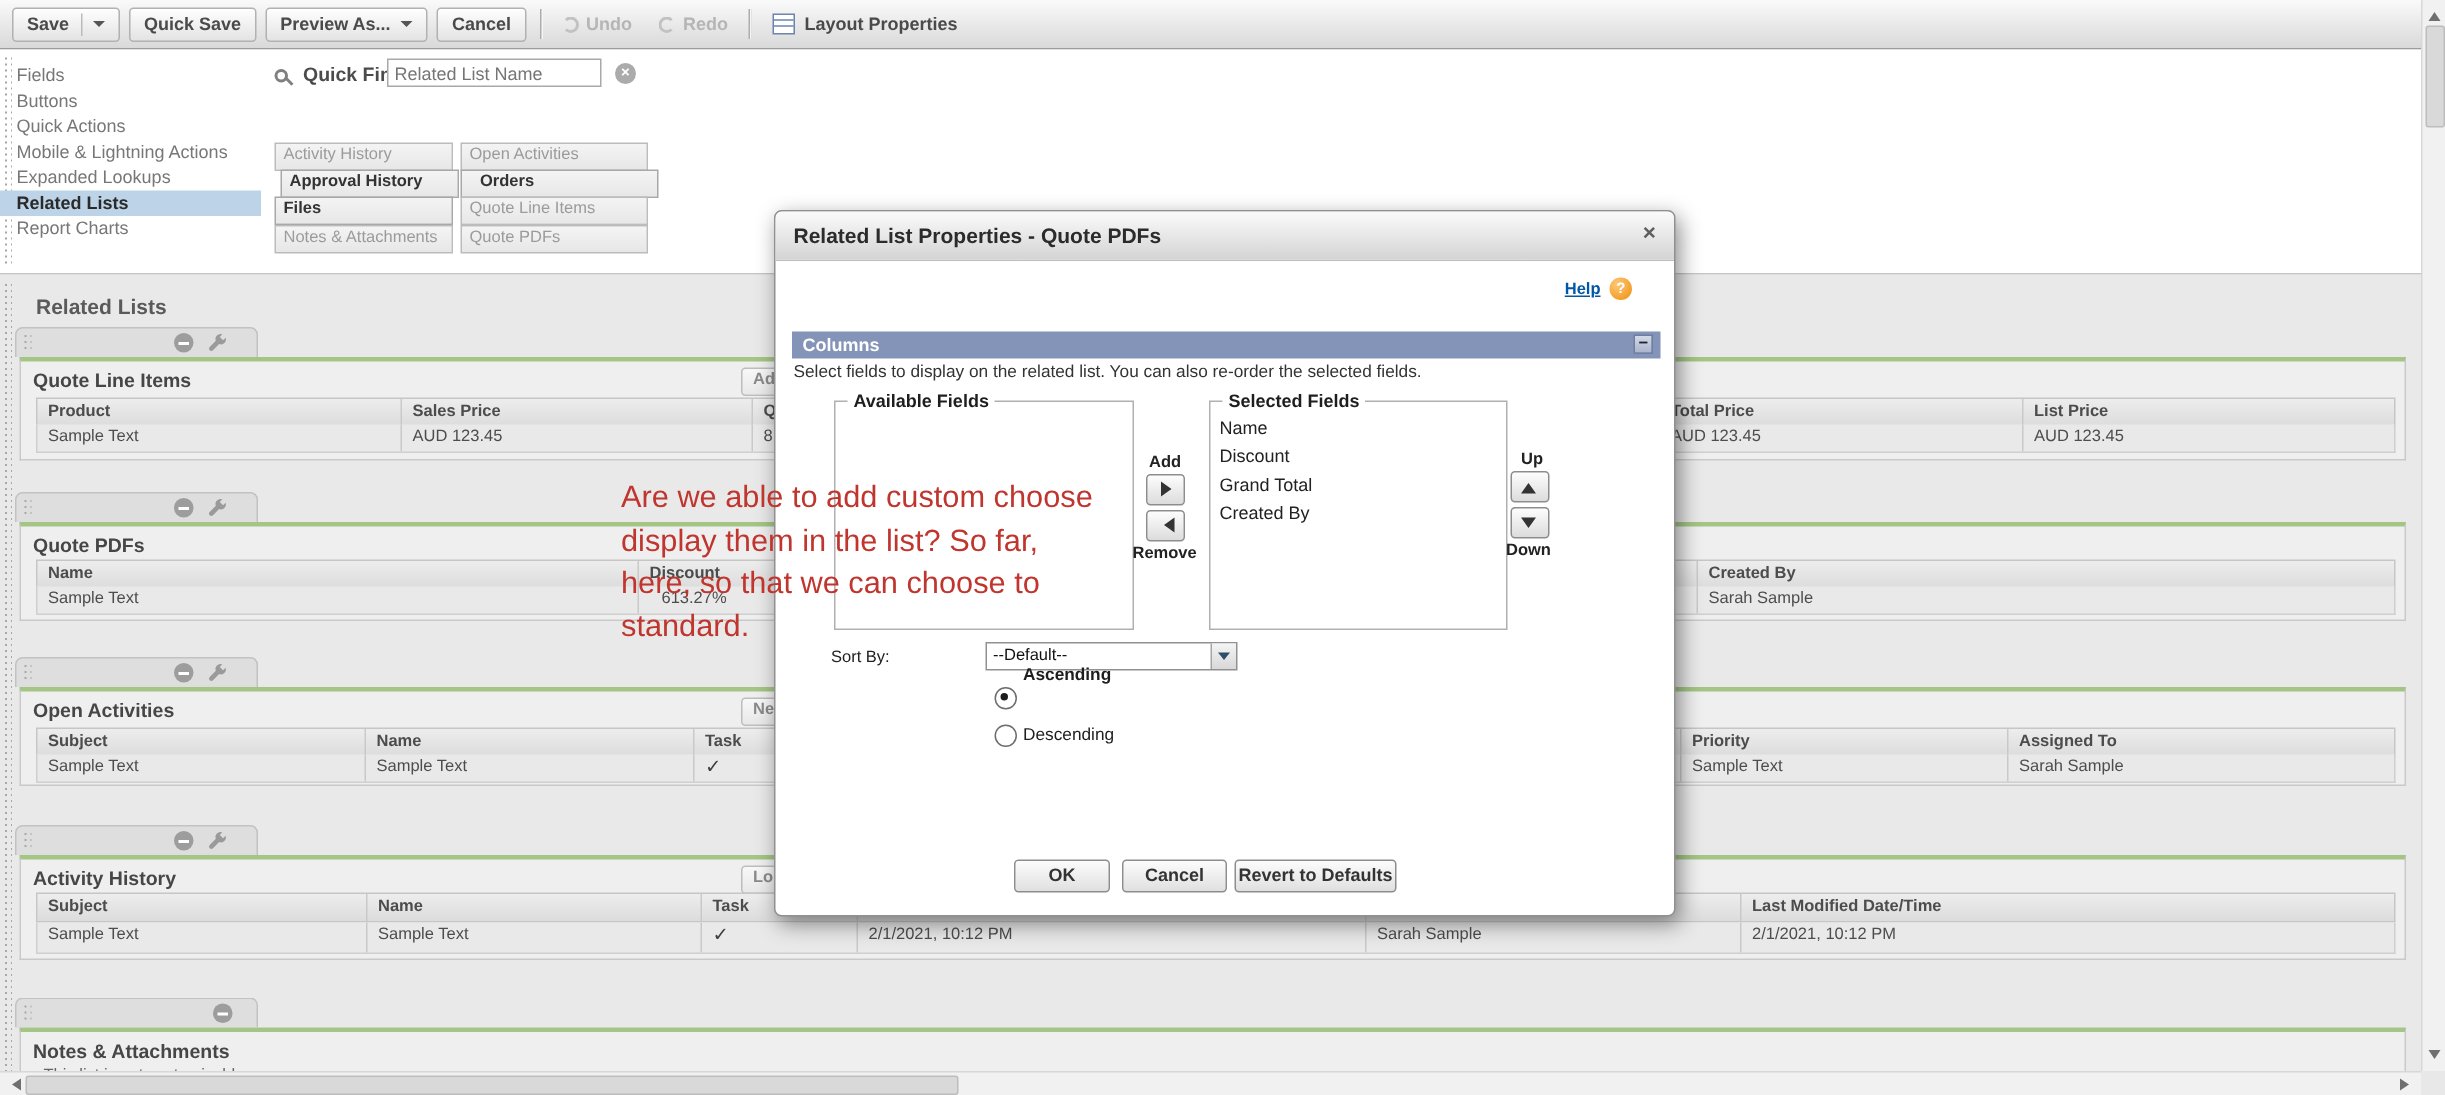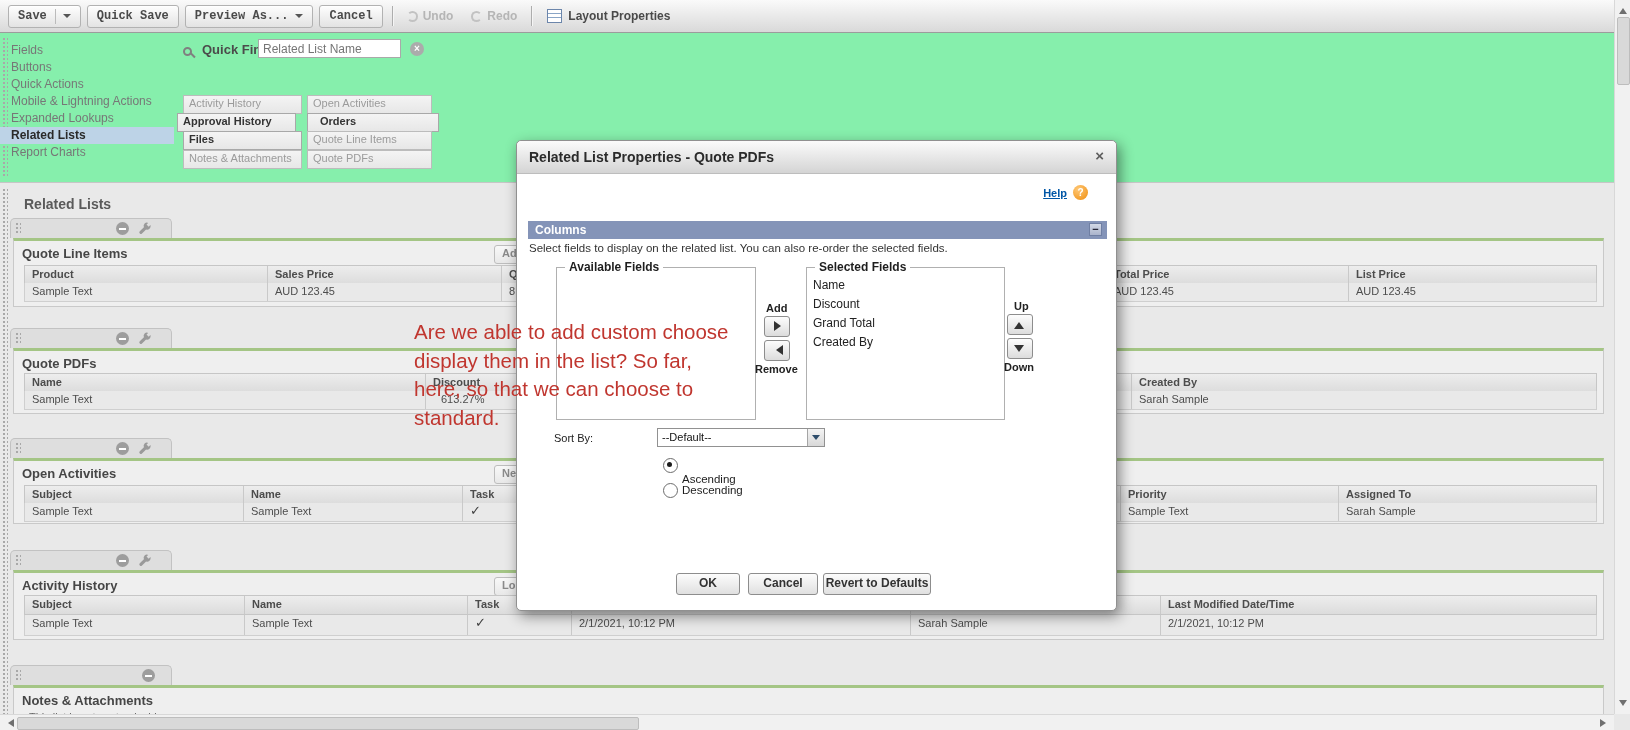--- a/index.html
+++ b/index.html
@@ -4,31 +4,31 @@
 <style>
   html,body{margin:0;padding:0;}
   body{font-family:"Liberation Sans","DejaVu Sans",sans-serif;background:#e9e9e9;}
   #screen{position:relative;width:1630px;height:730px;overflow:hidden;background:#e9e9e9;}
   .abs{position:absolute;box-sizing:border-box;}
 
   
   #toolbar{left:0;top:0;width:1630px;height:33px;background:linear-gradient(#fafafa,#d9d9d9);border-bottom:1px solid #9c9c9c;}
   .tb-btn{display:inline-flex;align-items:center;height:21px;border:1px solid #b2b2b2;border-radius:3px;
     background:linear-gradient(#fefefe,#e3e3e3);font-size:12px;font-weight:bold;color:#4a4a4a;padding:0 9px;
-    box-shadow:0 1px 0 rgba(255,255,255,.8) inset;font-family:Liberation Mono, monospace;}
+    box-shadow:0 1px 0 rgba(255,255,255,.8) inset;}
   .tb-flat{display:inline-flex;align-items:center;height:21px;font-size:12px;font-weight:bold;color:#b5b5b5;padding:0 4px;}
   .tb-sep{width:1px;height:20px;background:#adadad;border-right:1px solid #f5f5f5;}
   .dd-arrow{width:0;height:0;border:4px solid transparent;border-top-color:#555;margin-left:7px;margin-top:4px;}
   .tb-split{width:1px;height:15px;background:#bbb;margin-left:8px;}
   .icon-curl{position:relative;width:11px;height:11px;display:inline-block;margin-right:5px;}
   .icon-curl::before{content:"";position:absolute;inset:0;border:2px solid #c2c2c2;border-radius:50%;border-left-color:transparent;}
   .icon-lp{width:13px;height:12px;border:1px solid #6c86ab;background:linear-gradient(#fff,#fff 3px,#8aa5c6 3px,#8aa5c6 4px,#fff 4px,#fff 7px,#8aa5c6 7px,#8aa5c6 8px,#fff 8px);margin-right:6px;}
 
   
-  #palette{left:0;top:33px;width:1630px;height:150px;background:#86efac;border-bottom:1px solid #c6c6c6;}
+  #palette{left:0;top:33px;width:1630px;height:150px;background:#ffffff;border-bottom:1px solid #c6c6c6;}
   .nav-item{height:17px;line-height:17px;font-size:12px;color:#777;padding-left:11px;width:163px;white-space:nowrap;overflow:hidden;}
   .nav-item.sel{background:#bdd3e7;color:#2a2a2a;font-weight:bold;}
   .icon-search{position:relative;width:9px;height:9px;border:2px solid #808080;border-radius:50%;display:inline-block;}
   .icon-search::after{content:"";position:absolute;width:7px;height:2px;background:#808080;transform:rotate(45deg);right:-6px;bottom:-2px;}
   .pal-btn{position:absolute;height:17px;line-height:15px;border:1px solid #bcbcbc;background:linear-gradient(#f4f4f4,#e7e7e7);
     font-size:11px;padding-left:5px;color:#9b9b9b;white-space:nowrap;overflow:hidden;}
   .pal-btn.en{color:#333;font-weight:bold;border-color:#a8a8a8;}
   .icon-clear{width:14px;height:14px;border-radius:50%;background:#ababab;color:#fff;font-size:10px;font-weight:bold;text-align:center;line-height:14px;}
 
   
@@ -148,21 +148,21 @@
     <div class="abs" style="left:183px;top:6px;width:260px;height:24px;">
       <span class="icon-search abs" style="left:0;top:3px;"></span>
       <span class="abs" style="left:19px;top:3px;font-size:13px;font-weight:bold;color:#4b4b4b;">Quick Find</span>
       <input class="abs" style="left: 75px; top: 0px; width: 143px; height: 19px; border: 1px solid rgb(169, 169, 169); font-size: 12px; color: rgb(68, 68, 68); padding: 0px 4px; font-family: inherit;" placeholder="Related List Name">
       <span class="icon-clear abs" style="left:227px;top:3px;">×</span>
     </div>
 
     <div>
       <div class="pal-btn" style="left:183px;top:62px;width:112px;">Activity History</div>
       <div class="pal-btn" style="left:307px;top:62px;width:118px;">Open Activities</div>
-      <div class="pal-btn en" style="left:177px;top:80px;width:112px;">Approval History</div>
+      <div class="pal-btn en" style="left:187px;top:80px;width:112px;">Approval History</div>
       <div class="pal-btn en" style="left:307px;top:80px;width:118px;padding-left:12px;">Orders</div>
       <div class="pal-btn en" style="left:183px;top:98px;width:112px;">Files</div>
       <div class="pal-btn" style="left:307px;top:98px;width:118px;">Quote Line Items</div>
       <div class="pal-btn" style="left:183px;top:117px;width:112px;">Notes &amp; Attachments</div>
       <div class="pal-btn" style="left:307px;top:117px;width:118px;">Quote PDFs</div>
     </div>
   </div>
 
   <div class="abs grip" style="left:2px;top:188px;width:6px;height:526px;"></div>
   <div class="abs" style="left:24px;top:196px;font-size:14px;font-weight:bold;color:#5a5a5a;">Related Lists</div>
@@ -327,21 +327,21 @@
       </div>
     <span class="mini-label" style="left:487px;top:220px;">Down</span>
 
     <span class="abs" style="left:37px;top:291px;font-size:11px;color:#222;">Sort By:</span>
     <div id="sort-select">
       <span class="val">--Default--</span>
       <span class="btn"></span>
     </div>
 
     <span class="radio on" style="left:146px;top:317px;"></span>
-    <span class="radio-label" style="left:165px;top:332px;">Ascending</span>
+    <span class="radio-label" style="left:165px;top:303px;font-weight:bold;">Ascending</span>
     <span class="radio" style="left:146px;top:342px;"></span>
     <span class="radio-label" style="left:165px;top:343px;">Descending</span>
 
     <div class="dlg-btn" style="left:159px;top:432px;width:62px;">OK</div>
     <div class="dlg-btn" style="left:231px;top:432px;width:68px;">Cancel</div>
     <div class="dlg-btn" style="left:306px;top:432px;width:106px;">Revert to Defaults</div>
   </div>
 
   <div id="annotation" class="abs" style="color: rgb(192, 54, 47);">
     <div>Are we able to add custom choose</div>

